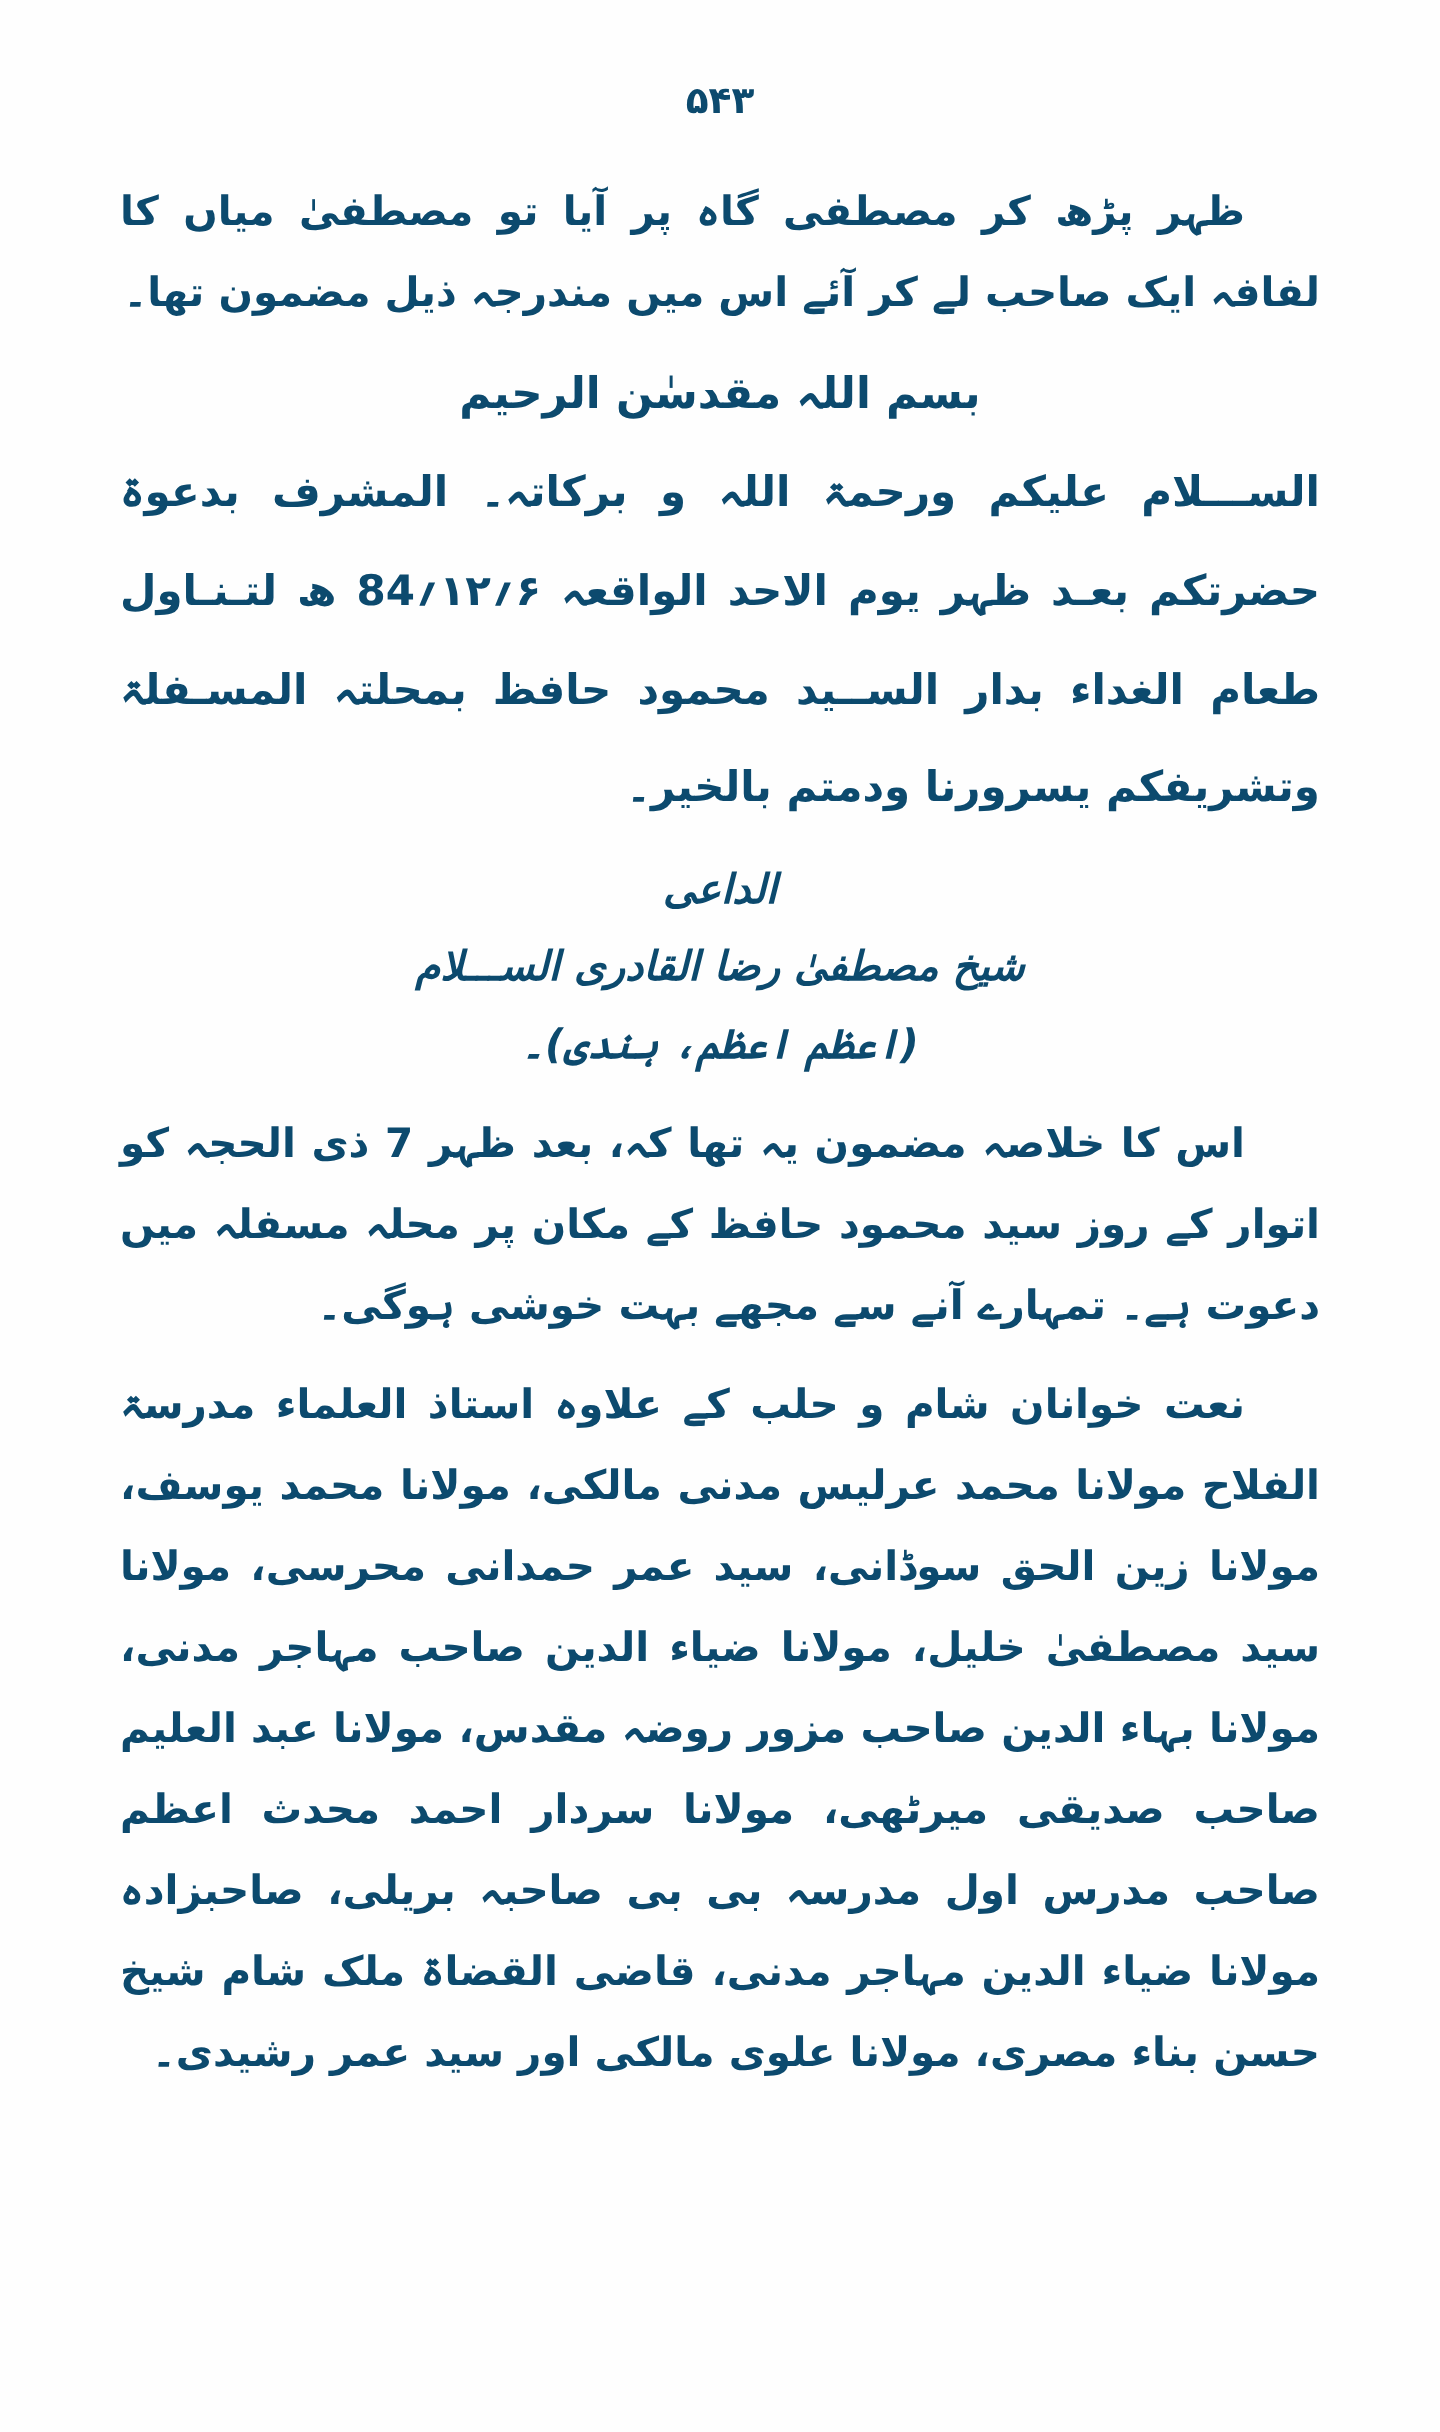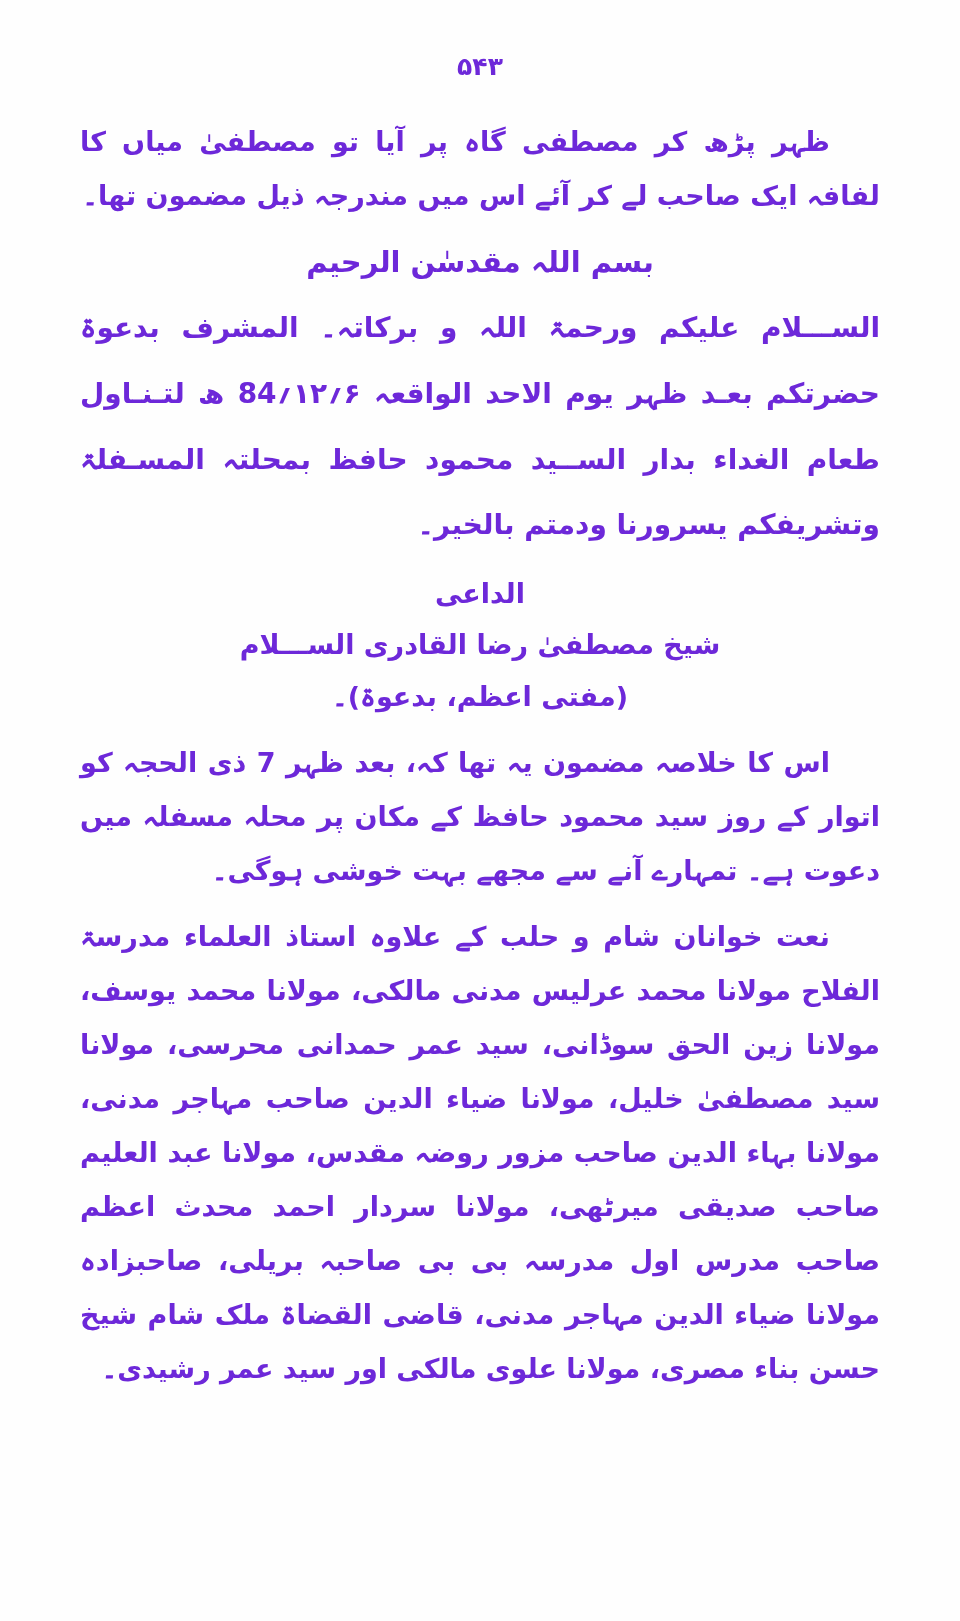--- a/index.html
+++ b/index.html
@@ -6,21 +6,21 @@
     margin: 0;
     padding: 0;
     background: #ffffff;
   }
   .page {
     position: relative;
     width: 960px;
     height: 1621px;
     box-sizing: border-box;
     background: #fefefe;
-    color: #6d28d9;
+    color: #0c4a6e;
     direction: rtl;
     font-family: "DejaVu Sans", sans-serif;
     font-weight: bold;
     padding: 52px 80px 0 80px;
     overflow: hidden;
   }
   .page-number {
     text-align: center;
     font-size: 25px;
     letter-spacing: 2px;
@@ -40,21 +40,21 @@
     margin: 22px 0 16px 0;
   }
   .arabic-letter {
     margin: 6px 0 10px 0;
     font-size: 28px;
     line-height: 2.35;
     text-align: justify;
     text-justify: inter-word;
     letter-spacing: 0.5px;
   }
-  .sig-block { margin: 4px 0 14px 0; }
+  .sig-block { margin: 4px 0 14px 0; font-style: italic; }
   .sig-line {
     text-align: center;
     font-size: 27px;
     line-height: 1.9;
     margin: 0;
   }
   .spacer-sm { height: 6px; }
 </style>
 </head>
 <body>
@@ -65,21 +65,21 @@
 
   <p class="para first-indent">ظہر پڑھ کر مصطفی گاہ پر آیا تو مصطفیٰ میاں کا لفافہ ایک صاحب لے کر آئے اس میں مندرجہ ذیل مضمون تھا۔</p>
 
   <div class="bismillah">بسم اللہ مقدسٰن الرحیم</div>
 
   <p class="arabic-letter">الســـلام علیکم ورحمۃ اللہ و برکاتہ۔ المشرف بدعوۃ حضرتکم بعـد ظہر یوم الاحد الواقعہ ۶؍۱۲؍84 ھ لتـنـاول طعام الغداء بدار الســید محمود حافظ بمحلتہ المسـفلۃ وتشریفکم یسرورنا ودمتم بالخیر۔</p>
 
   <div class="sig-block">
     <p class="sig-line">الداعی</p>
     <p class="sig-line">شیخ مصطفیٰ رضا القادری الســـلام</p>
-    <p class="sig-line">(مفتی اعظم، بدعوۃ)۔</p>
+    <p class="sig-line">(اعظم اعظم، ہندی)۔</p>
   </div>
 
   <p class="para first-indent">اس کا خلاصہ مضمون یہ تھا کہ، بعد ظہر 7 ذی الحجہ کو اتوار کے روز سید محمود حافظ کے مکان پر محلہ مسفلہ میں دعوت ہے۔ تمہارے آنے سے مجھے بہت خوشی ہوگی۔</p>
 
   <div class="spacer-sm"></div>
 
 
   <div class="spacer-sm"></div>
 
   <p class="para first-indent">نعت خوانان شام و حلب کے علاوہ استاذ العلماء مدرسۃ الفلاح مولانا محمد عرلیس مدنی مالکی، مولانا محمد یوسف، مولانا زین الحق سوڈانی، سید عمر حمدانی محرسی، مولانا سید مصطفیٰ خلیل، مولانا ضیاء الدین صاحب مہاجر مدنی، مولانا بہاء الدین صاحب مزور روضہ مقدس، مولانا عبد العلیم صاحب صدیقی میرٹھی، مولانا سردار احمد محدث اعظم صاحب مدرس اول مدرسہ بی بی صاحبہ بریلی، صاحبزادہ مولانا ضیاء الدین مہاجر مدنی، قاضی القضاۃ ملک شام شیخ حسن بناء مصری، مولانا علوی مالکی اور سید عمر رشیدی۔</p>

